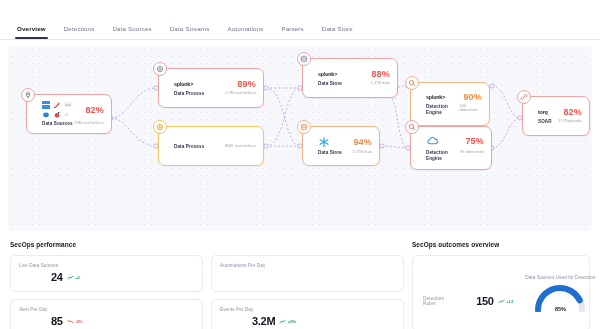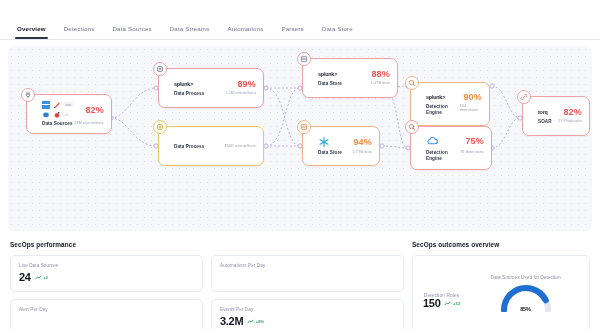--- a/index.html
+++ b/index.html
@@ -105,30 +105,30 @@
   .col-left { flex: 1 1 0; min-width: 0; }
   .col-right { width: 178px; flex: 0 0 auto; }
   .sect-title { font-size: 6.4px; font-weight: bold; color: #12161f; margin-bottom: 7px; letter-spacing: .1px; }
   .cards { display: grid; grid-template-columns: 1fr 1fr; gap: 7px 8px; }
   .card {
     border: 1px solid #e9ebf2; border-radius: 5px; background: #fff;
     padding: 7px 8px 8px 8px; min-height: 36px;
   }
   .card-label { font-size: 4.6px; color: #8d93a6; margin-bottom: 4px; letter-spacing: .1px; }
   .metric-row { display: flex; align-items: center; gap: 4px; }
-  .metric-val { font-size: 11px; font-weight: bold; color: #12161f; letter-spacing: -.3px; line-height: 1; }
+  .metric-val { font-size: 11px; font-weight: bold; color: #12161f; letter-spacing: -.3px; line-height: 1; margin-left: 32px; }
   .delta { font-size: 4.2px; font-weight: bold; display: flex; align-items: center; gap: 1.5px; }
   .delta.up { color: #2e9e63; }
   .delta.down { color: #e0584f; }
 
   .outcome-card {
     border: 1px solid #e9ebf2; border-radius: 5px; background: #fff;
     padding: 10px 10px; display: flex; align-items: center; gap: 12px; height: 76px;
   }
-  .outcome-left { display: flex; flex-direction: column; align-items: center; padding-top: 16px;}
+  .outcome-left { display: flex; flex-direction: row; align-items: center; padding-top: 16px;}
   .outcome-left .card-label { margin: 0; color: #8d93a6; font-size: 4.8px; }
   .gauge-wrap { display: flex; flex-direction: column; align-items: center; gap: 2px; flex: 1 1 auto; }
   .gauge-title { font-size: 4.8px; color: #8d93a6; white-space: nowrap; }
   .gauge { position: relative; width: 56px; height: 30px; }
   .gauge svg { display: block; }
   .gauge-val { position: absolute; bottom: 0px; left: 0; right: 0; text-align: center; font-size: 5.4px; font-weight: bold; color: #12161f; }
 </style>
 </head>
 <body>
 
@@ -369,20 +369,29 @@
             </div>
           </div>
         </div>
 
         <div class="card">
           <div class="card-label">Automations Per Day</div>
         </div>
 
         <div class="card">
           <div class="card-label">Alert Per Day</div>
+          <div class="metric-row">
+            <div class="metric-val">85</div>
+            <div class="delta down">
+              <svg width="7" height="5" viewBox="0 0 12 8" fill="none" stroke="#e0584f" stroke-width="1.6">
+                  <path d="M1 1L4.5 5 7 3 11 7"></path>
+                </svg>
+              <span>-5%</span>
+            </div>
+          </div>
         </div>
 
         <div class="card">
           <div class="card-label">Events Per Day</div>
           <div class="metric-row">
             <div class="metric-val">3.2M</div>
             <div class="delta up">
               <svg width="7" height="5" viewBox="0 0 12 8" fill="none" stroke="#2e9e63" stroke-width="1.6">
                   <path d="M1 7L4.5 3 7 5 11 1"></path>
                 </svg>

